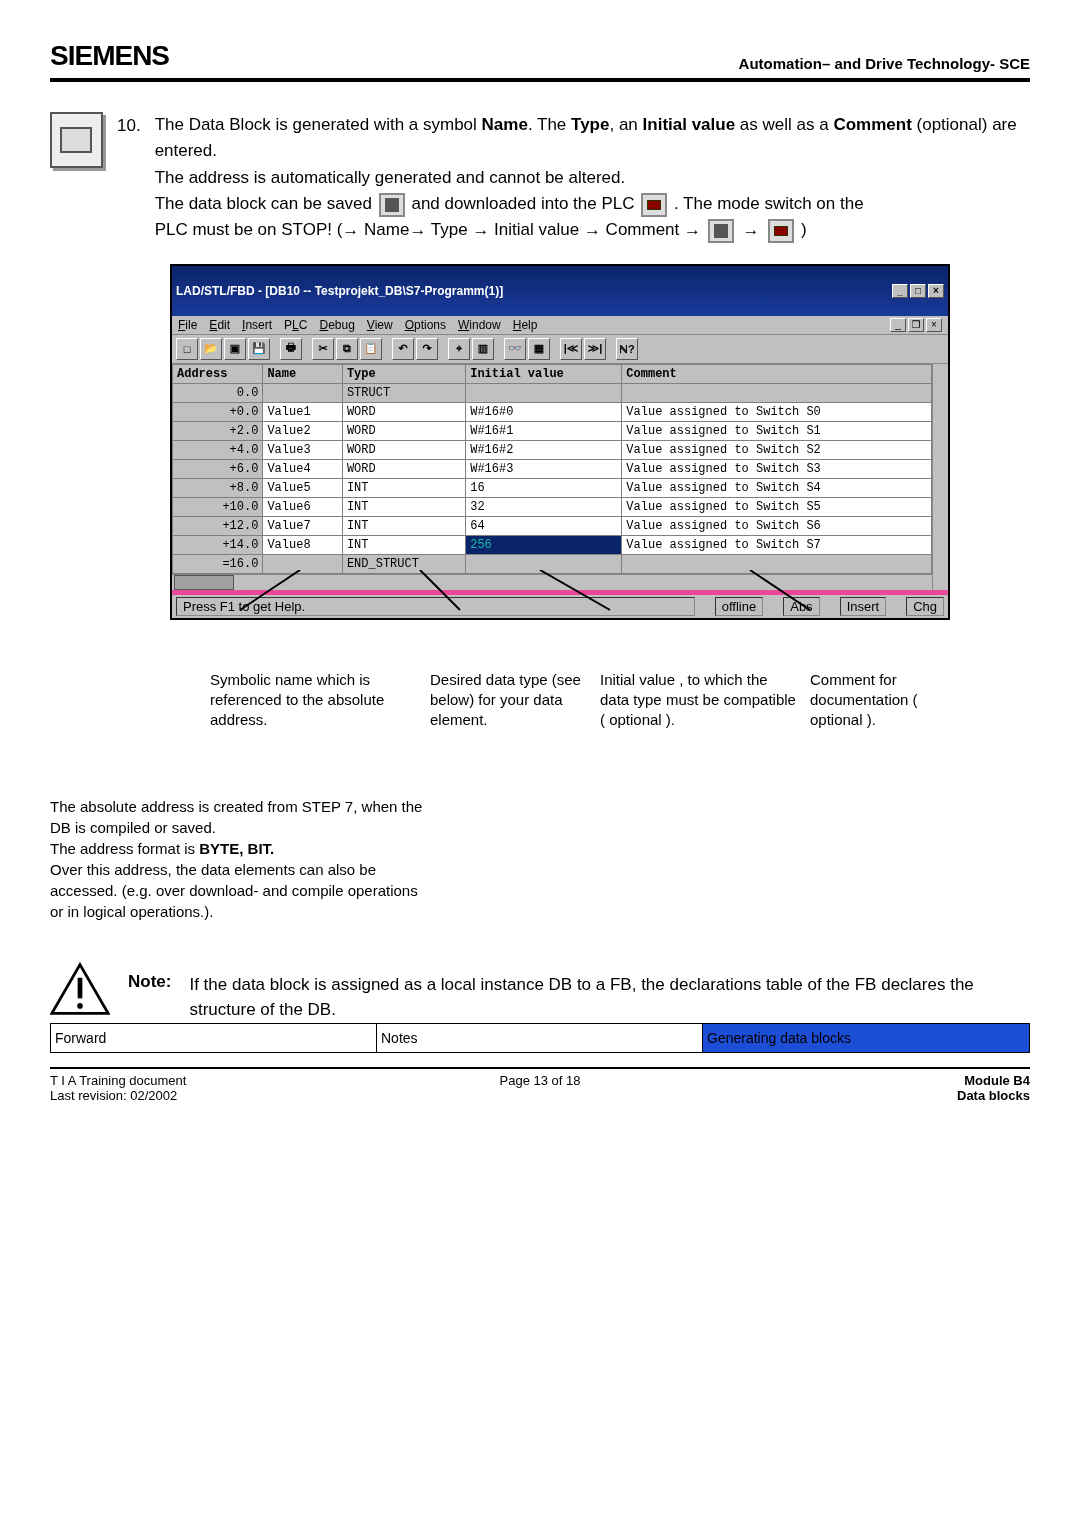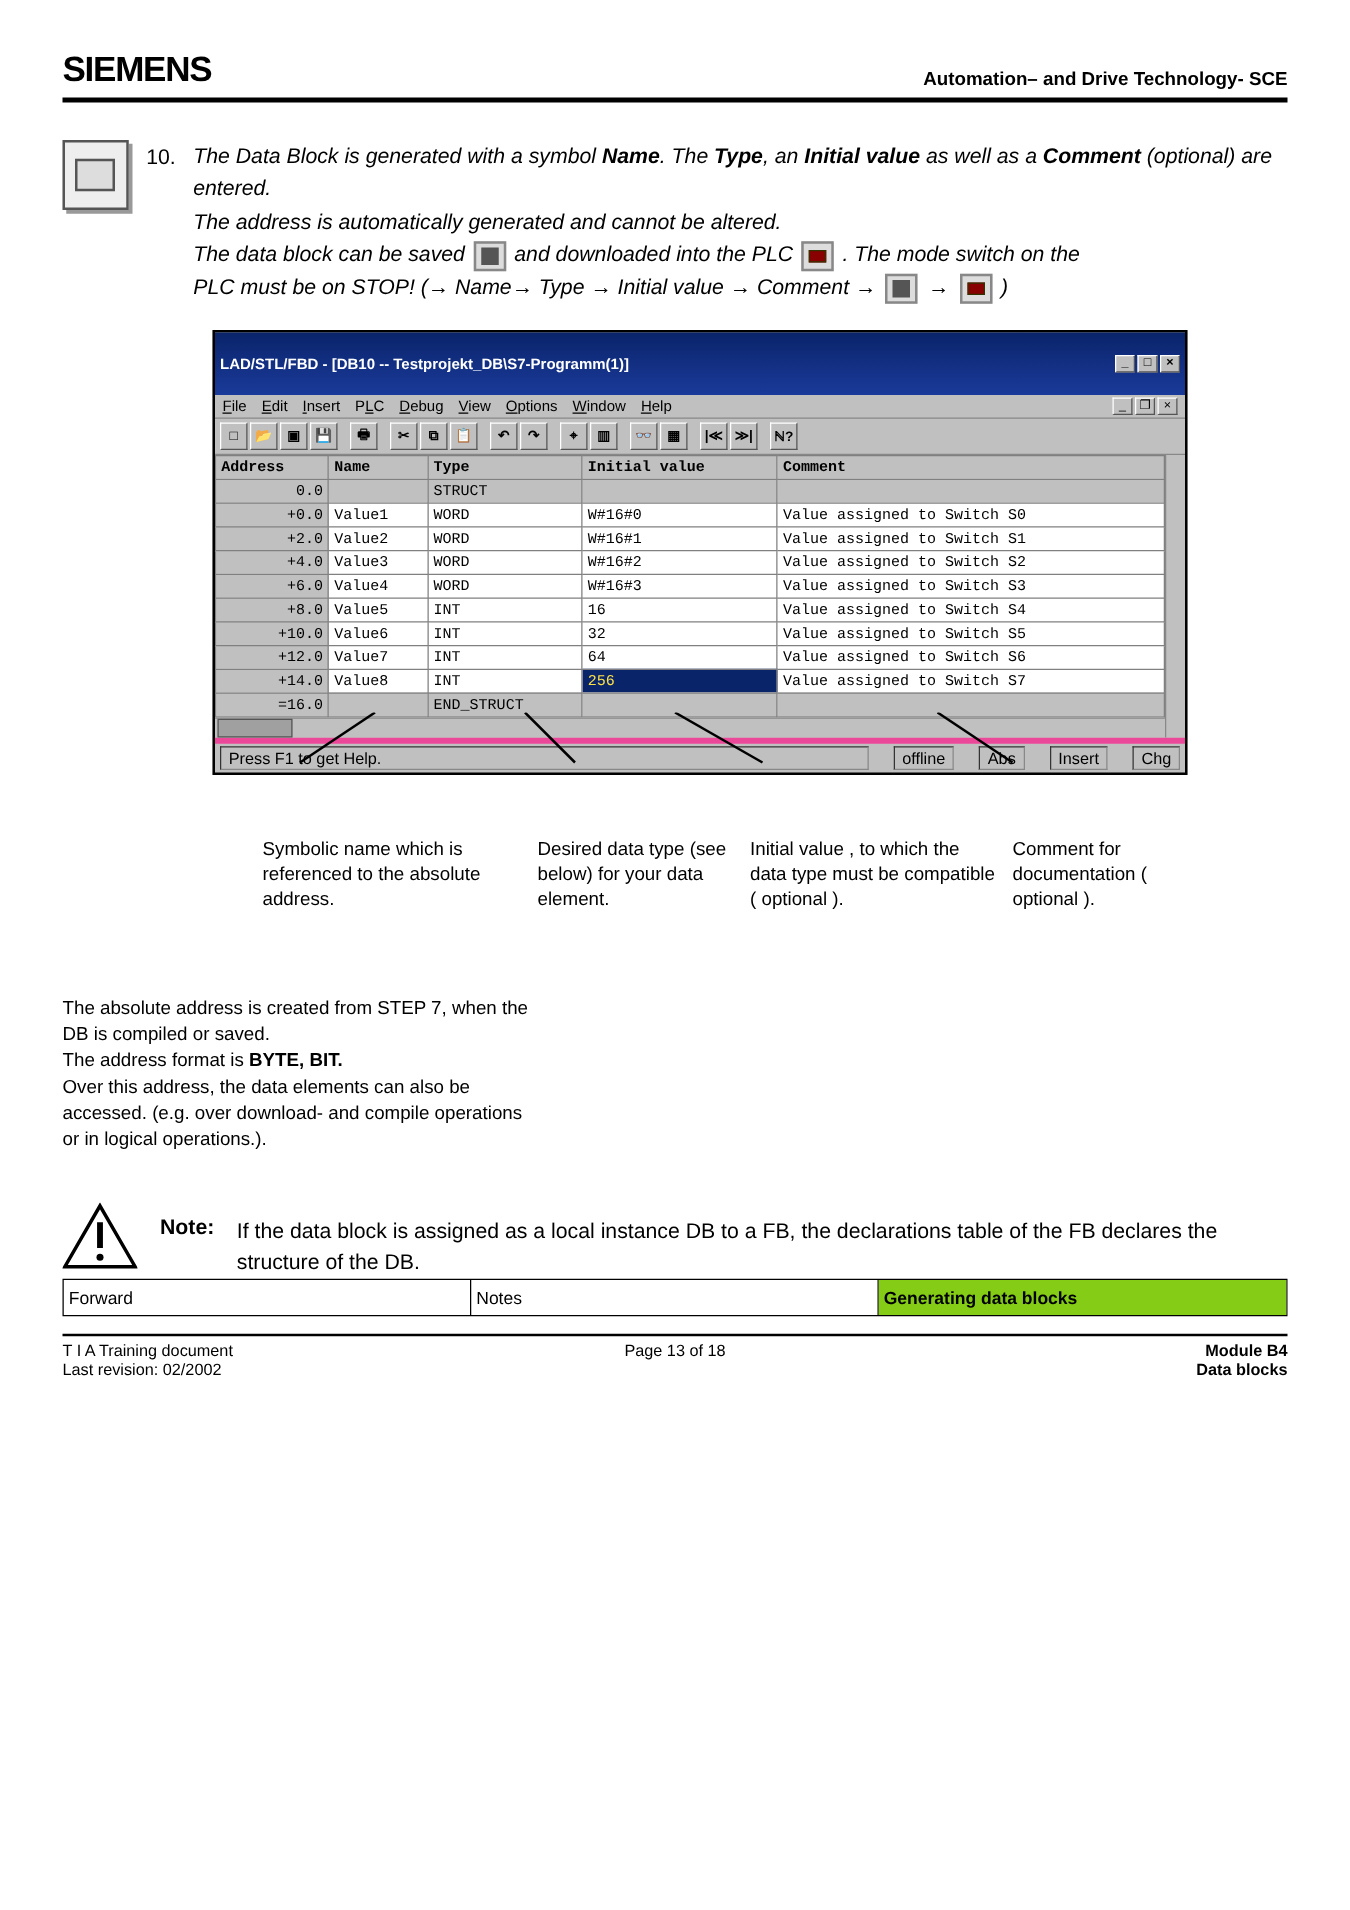--- a/index.html
+++ b/index.html
@@ -45,21 +45,21 @@
     align-items: center;
     justify-content: center;
     box-shadow: 3px 3px 0 #999;
   }
   .pc-inner {
     width: 32px; height: 26px;
     border: 2px solid #555;
     background: #ddd;
   }
   .step-num { font-size: 17px; padding-top: 4px; white-space: nowrap; }
-  .step-text { font-size: 17px; line-height: 1.55; font-style: italic; }
+  .step-text { font-size: 17px; line-height: 1.55; }
   .step-text b { font-weight: 700; }
   .mini-icon {
     display: inline-flex;
     width: 26px; height: 24px;
     border: 2px solid #888;
     background: #ddd;
     align-items: center; justify-content: center;
     vertical-align: middle;
     margin: 0 2px;
   }
@@ -129,21 +129,21 @@
     padding: 2px 4px;
     font-weight: 700;
   }
   table.db td {
     border: 1px solid #808080;
     padding: 2px 4px;
     white-space: nowrap;
   }
   .addr { background: #c0c0c0; text-align: right; padding-right: 6px; }
   .shade { background: #c0c0c0; }
-  .sel { background: #0a246a; color: #fde047; }
+  .sel { background: #0a246a; color: #14b8a6; }
   .scroll-v { width: 16px; background:#c0c0c0; border-left:1px solid #888; }
   .tbl-wrap { display:flex; }
   .tbl-left { flex:1; }
   .hscroll { height:16px; background:#c0c0c0; border-top:1px solid #888; display:flex; }
   .hscroll .thumb { width:60px; background:#a0a0a0; border:1px solid #555; margin-left:2px;}
   .statusbar {
     display:flex; gap:20px; padding:2px 4px; border-top:5px solid #ec4899;
     font-size: 13px;
   }
   .statusbar .pane { border:1px inset #888; padding:1px 6px; background:#c0c0c0; }
@@ -168,21 +168,21 @@
   
   .fnav {
     display: grid;
     grid-template-columns: 1fr 1fr 1fr;
     border: 1px solid #000;
     font-size: 14px;
     text-align: left;
   }
   .fnav div { padding: 6px 4px; border-right: 1px solid #000; }
   .fnav div:last-child { border-right: none; }
-  .fnav .active { background: #84cc16; font-weight:700; }
+  .fnav .active { background: #1d4ed8; font-weight:400; }
   .ffoot {
     display: grid;
     grid-template-columns: 1fr 1fr 1fr;
     font-size: 13px;
     border-top: 2px solid #000;
     margin-top: 14px;
     padding-top: 4px;
   }
   .ffoot .c { text-align:center; }
   .ffoot .r { text-align:right;font-weight:bold; }

